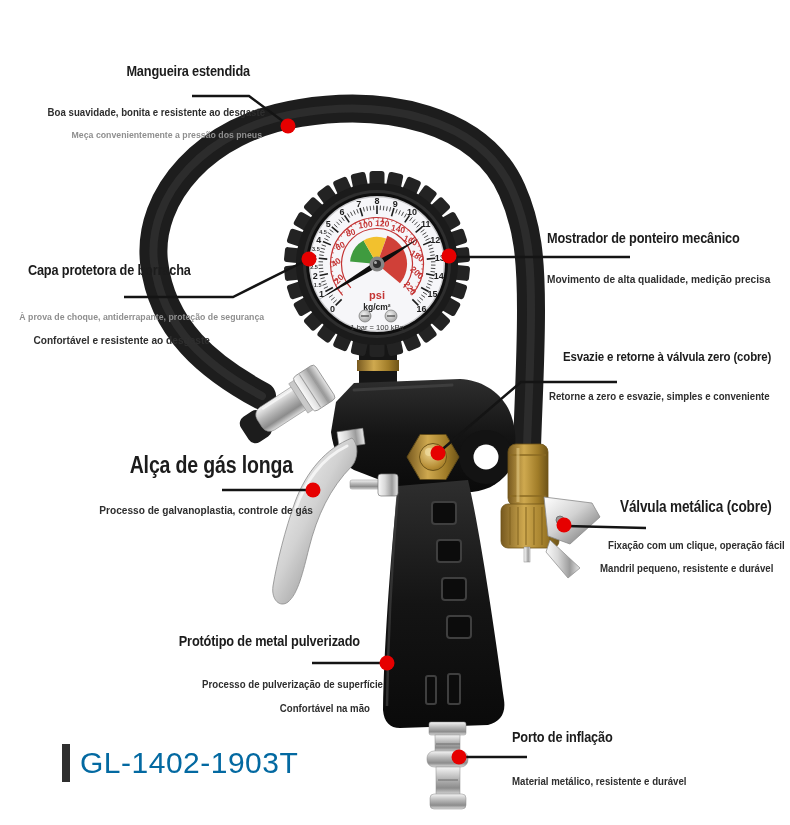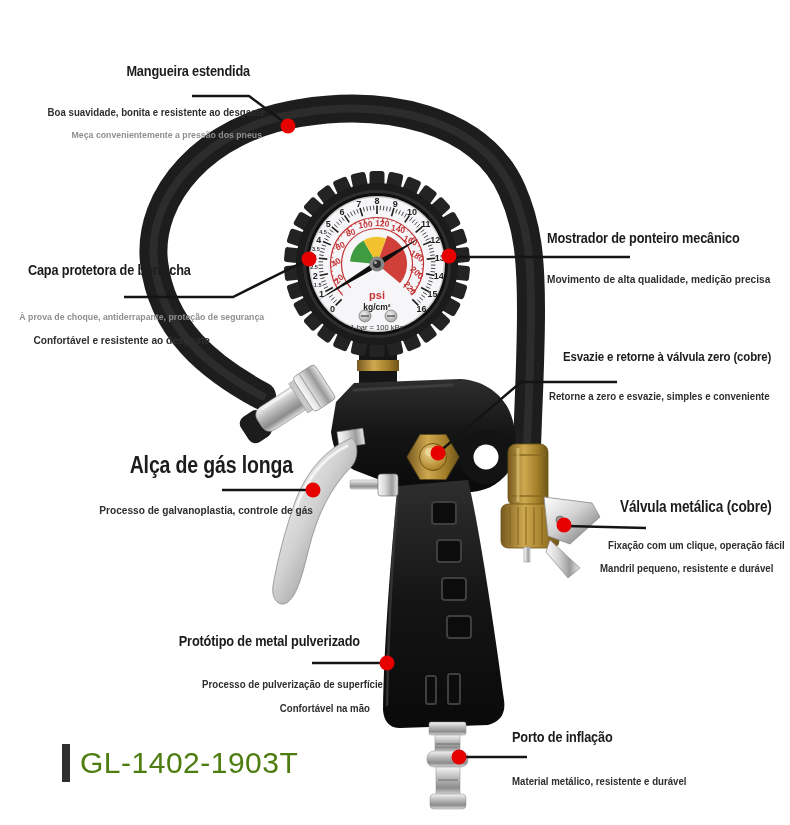--- a/index.html
+++ b/index.html
@@ -9,21 +9,21 @@
   .co-title{position:absolute;font-weight:700;color:var(--title,#1c1c1c);font-size:15px;
             letter-spacing:-.2px;white-space:nowrap;}
   .co-sub{position:absolute;font-weight:700;color:#2e2e2e;font-size:10.5px;white-space:nowrap;}
   .muted{color:#8f8f8f;font-size:9.5px;}
   .anchor-right{text-align:right;transform:scaleX(.85);transform-origin:100% 0;}
   .anchor-left{text-align:left;transform:scaleX(.85);transform-origin:0 0;}
   .sub-right{text-align:right;transform:scaleX(.92);transform-origin:100% 0;}
   .sub-left{text-align:left;transform:scaleX(.92);transform-origin:0 0;}
   .model-row{position:absolute;left:62px;top:744px;display:flex;align-items:center;}
   .model-bar{width:8px;height:38px;background:#2f2f2f;margin-right:10px;}
-  .model-text{font-size:30px;color:#4d7c0f;letter-spacing:.5px;font-weight:400;}
+  .model-text{font-size:30px;color:#0369a1;letter-spacing:.5px;font-weight:400;}
   .kg-num{font:700 9px "Liberation Sans",sans-serif;fill:#1f1f1f;text-anchor:middle;dominant-baseline:central;}
   .kg-num-s{font:700 5.5px "Liberation Sans",sans-serif;fill:#333;text-anchor:middle;dominant-baseline:central;}
   .psi-num{font:700 8.5px "Liberation Sans",sans-serif;fill:var(--dial-red,#c43434);text-anchor:middle;dominant-baseline:central;}
   .dial-psi{font:700 11px "Liberation Sans",sans-serif;fill:var(--dial-red,#c43434);text-anchor:middle;dominant-baseline:central;}
   .dial-kg{font:700 8.5px "Liberation Sans",sans-serif;fill:#222;text-anchor:middle;dominant-baseline:central;}
   .dial-note{font:400 7.5px "Liberation Sans",sans-serif;fill:#333;text-anchor:middle;dominant-baseline:central;}
   .leader{stroke:#141414;stroke-width:2.5;fill:none;}
   .dot{fill:var(--accent-red,#e60000);}
 </style>
 </head>

